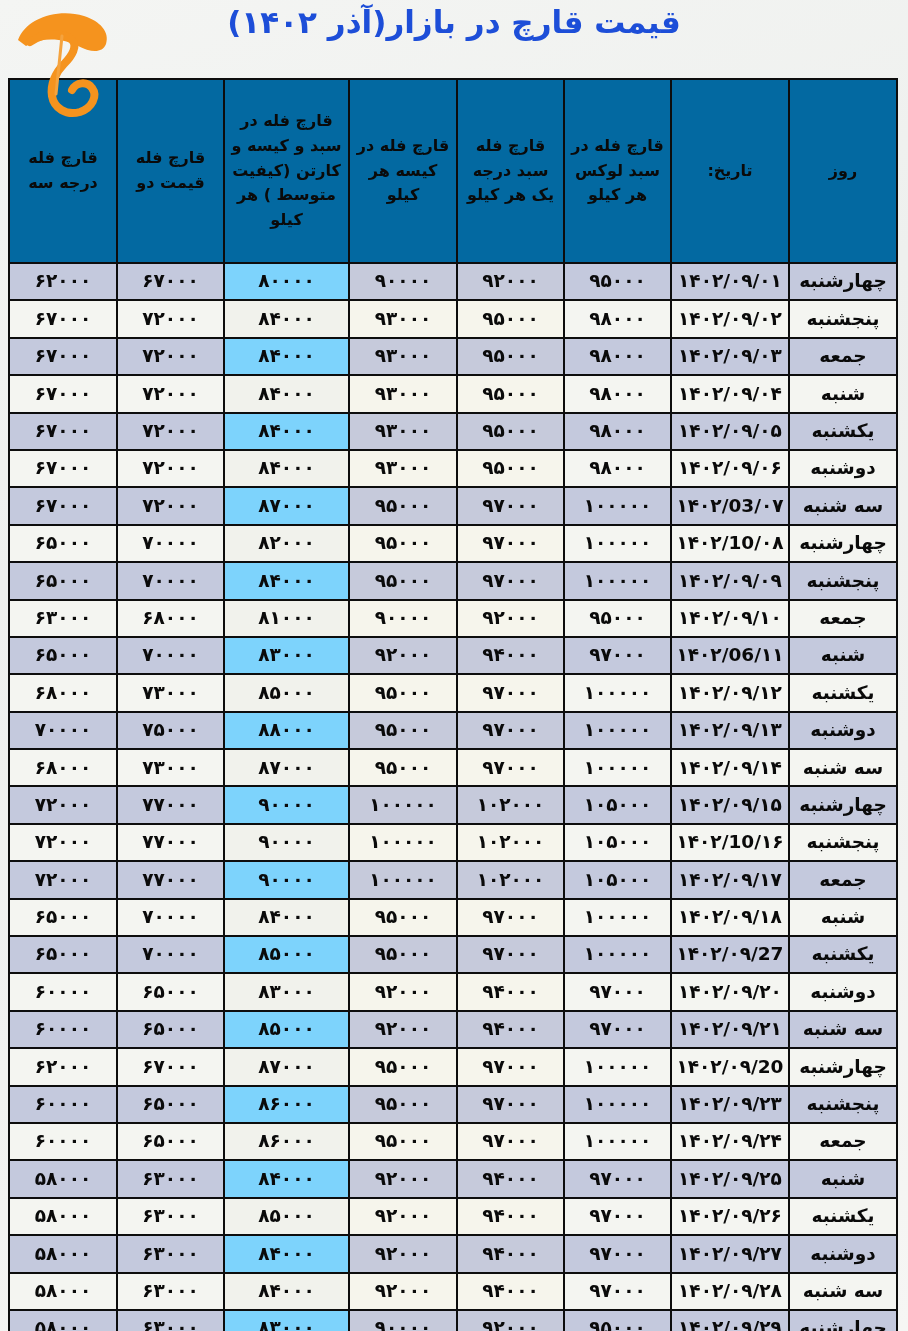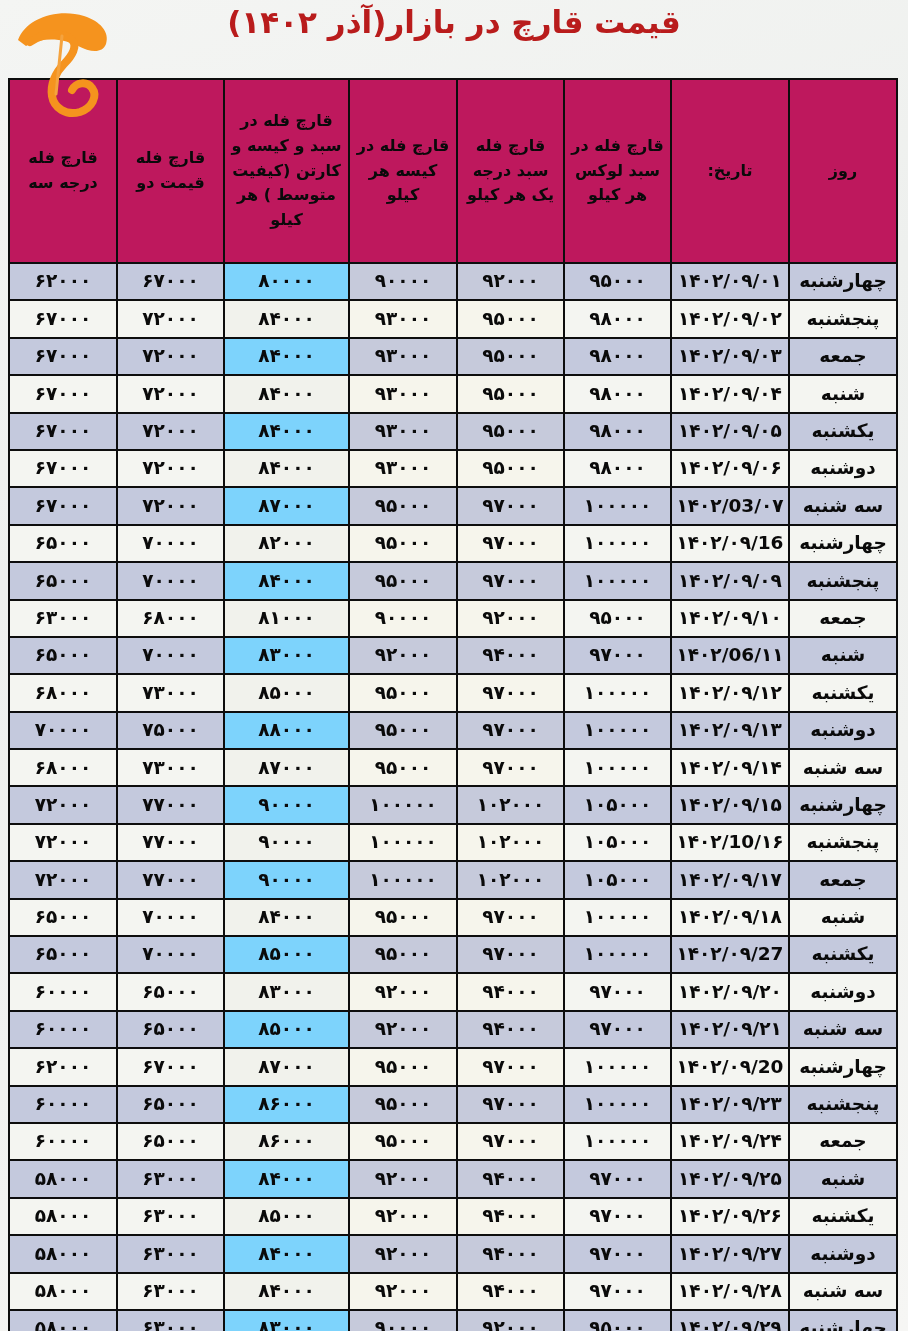--- a/index.html
+++ b/index.html
@@ -35,21 +35,21 @@
     height: 72px;
     z-index: 3;
   }
   #title {
     position: absolute;
     left: 0; right: 0;
     top: 4px;
     text-align: center;
     font-size: 31px;
     font-weight: bold;
-    color: #b91c1c;
+    color: #1d4ed8;
     letter-spacing: 0px;
     white-space: nowrap;
     direction: rtl;
   }
 
   
   #logo {
     position: absolute;
     left: 6px;
     top: 2px;
@@ -75,21 +75,21 @@
   }
   th, td {
     border: 2px solid #0d0d0d;
     text-align: center;
     vertical-align: middle;
     padding: 0;
     font-weight: bold;
     color: #0a0a0a;
   }
   thead th {
-    background: #be185d;
+    background: #0369a1;
     height: 178px;
     font-size: 16px;
     line-height: 1.55;
     padding: 2px 4px;
   }
   tbody td {
     height: 35.4px;
     font-size: 18.5px;
     line-height: 1;
     white-space: nowrap;
@@ -218,21 +218,21 @@
           <td>۱۴۰۲/03/۰۷</td>
           <td>۱۰۰۰۰۰</td>
           <td class="c-warm">۹۷۰۰۰</td>
           <td class="c-warm">۹۵۰۰۰</td>
           <td class="c-mid">۸۷۰۰۰</td>
           <td>۷۲۰۰۰</td>
           <td>۶۷۰۰۰</td>
         </tr>
         <tr class="even">
           <td>چهارشنبه</td>
-          <td>۱۴۰۲/۰۹/16</td>
+          <td>۱۴۰۲/10/۰۸</td>
           <td>۱۰۰۰۰۰</td>
           <td class="c-warm">۹۷۰۰۰</td>
           <td class="c-warm">۹۵۰۰۰</td>
           <td class="c-mid">۸۲۰۰۰</td>
           <td>۷۰۰۰۰</td>
           <td>۶۵۰۰۰</td>
         </tr>
         <tr class="odd">
           <td>پنجشنبه</td>
           <td>۱۴۰۲/۰۹/۰۹</td>

